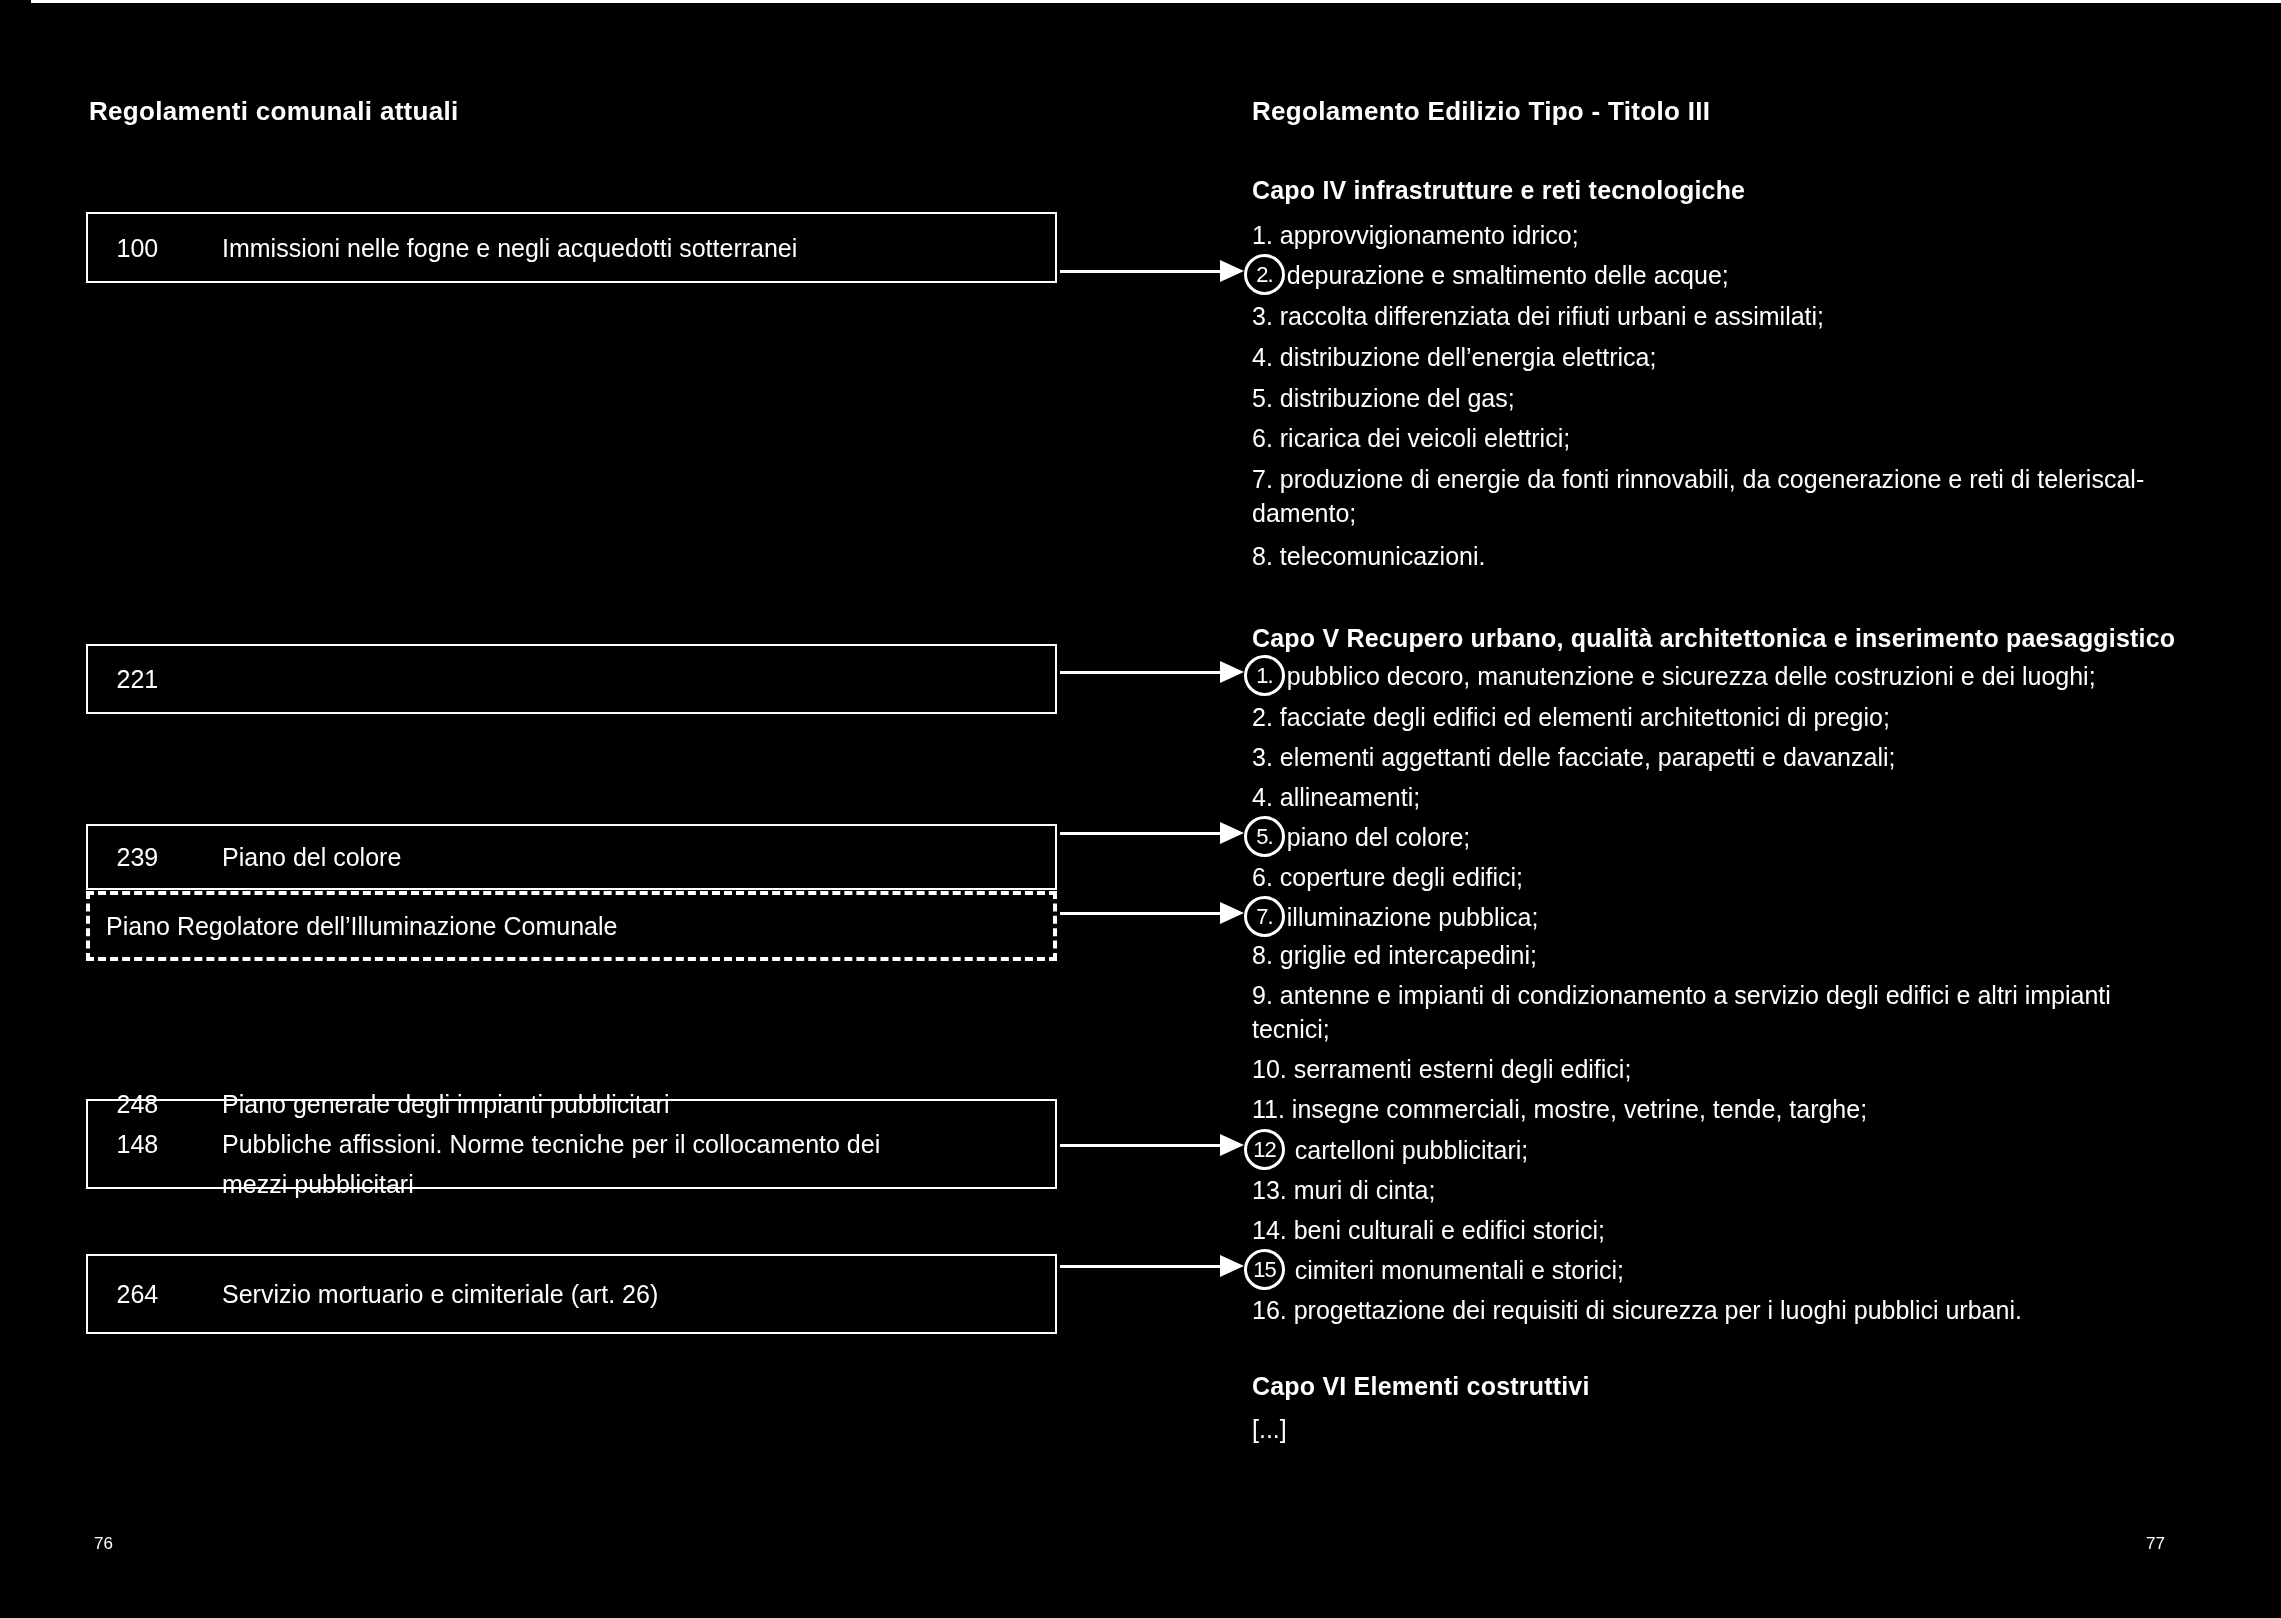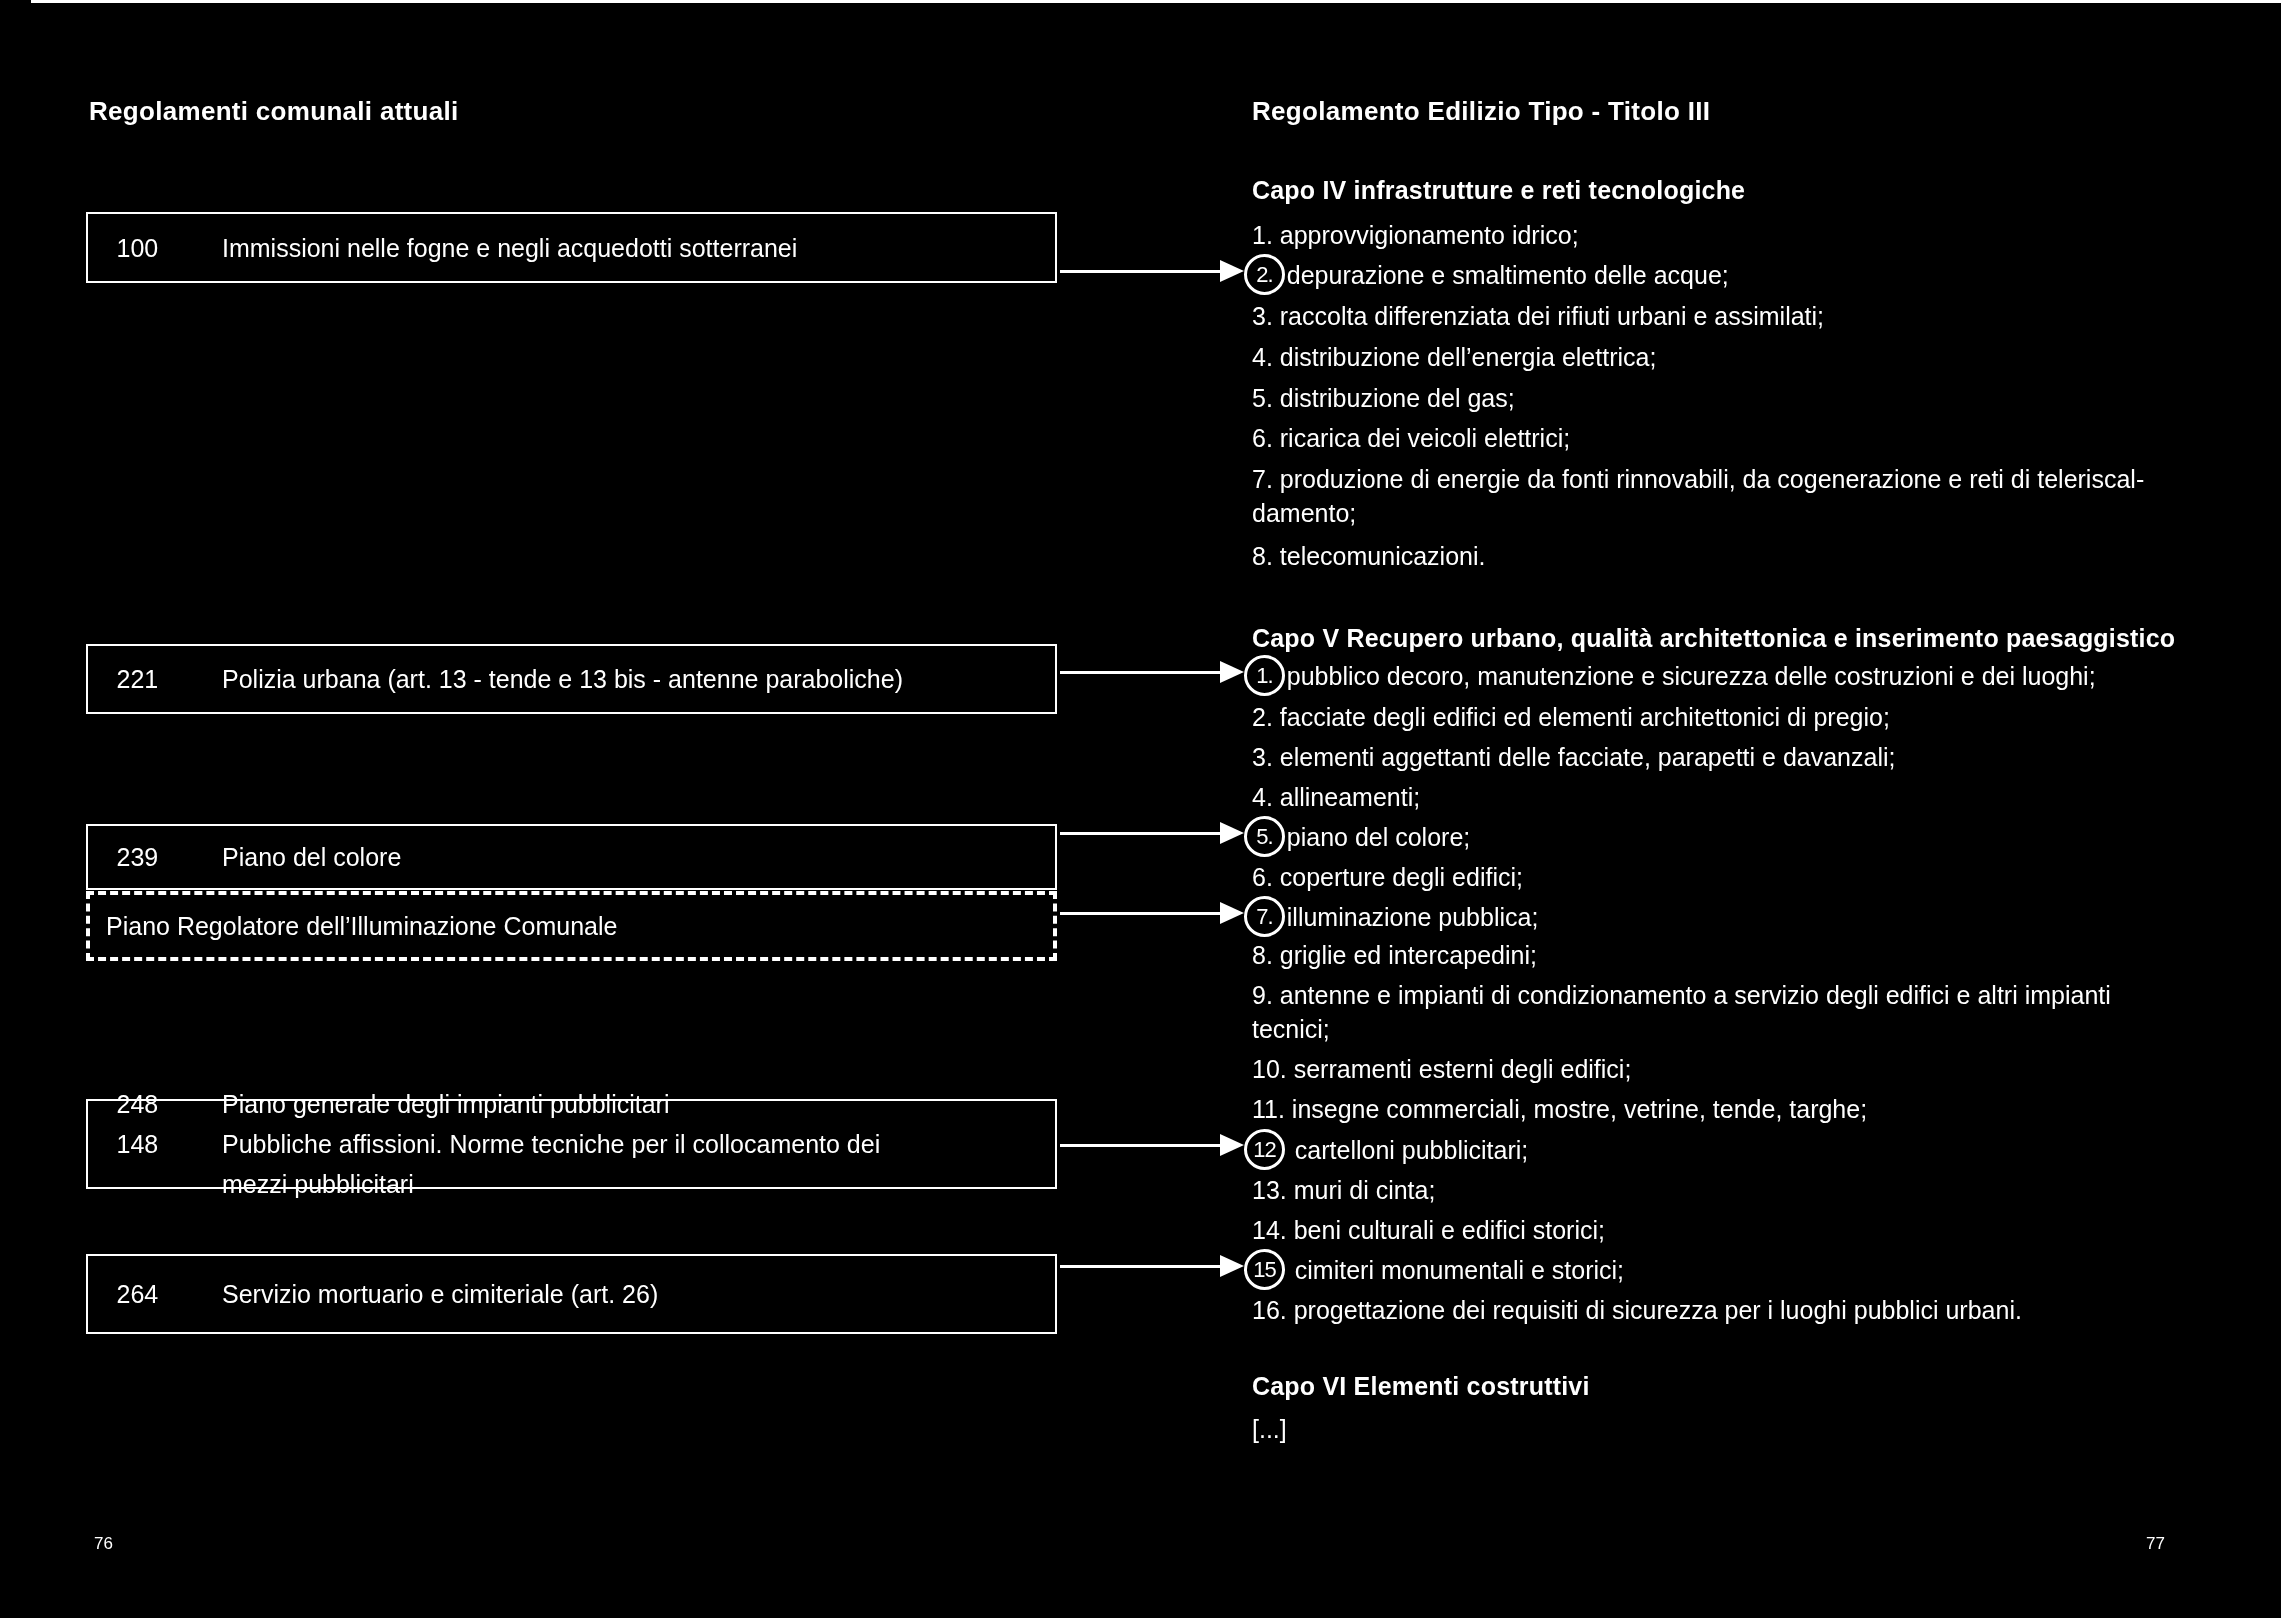--- a/index.html
+++ b/index.html
@@ -44,21 +44,20 @@
 <div class="box" style="top:212px;height:71px">
   <div class="brow">
     <span class="bnum">100</span>
     <span class="btxt">Immissioni nelle fogne e negli acquedotti sotterranei</span>
   </div>
 </div>
 
 <div class="box" style="top:644px;height:70px">
   <div class="brow">
     <span class="bnum">221</span>
-    <span class="btxt">Polizia urbana (art. 13 - tende e 13 bis - antenne paraboliche)</span>
   </div>
 </div>
 
 <div class="box" style="top:824px;height:66px">
   <div class="brow">
     <span class="bnum">239</span>
     <span class="btxt">Piano del colore</span>
   </div>
 </div>
 

